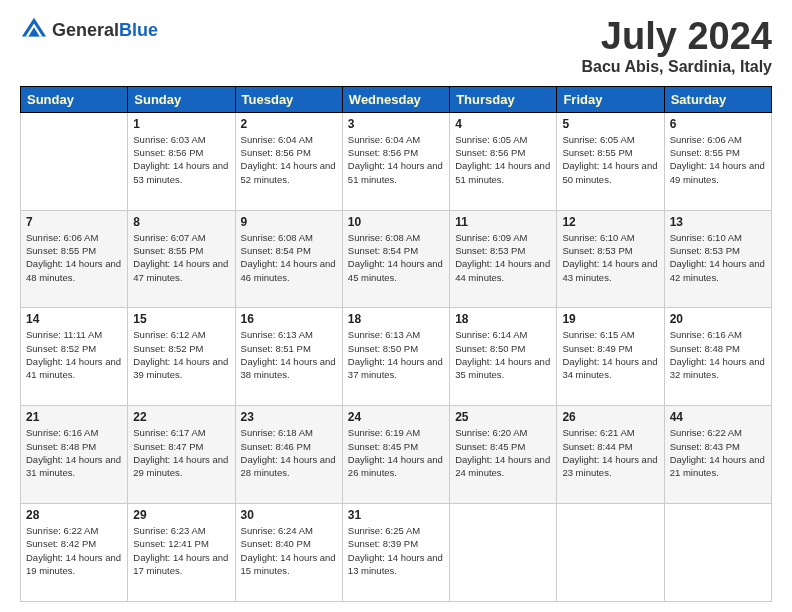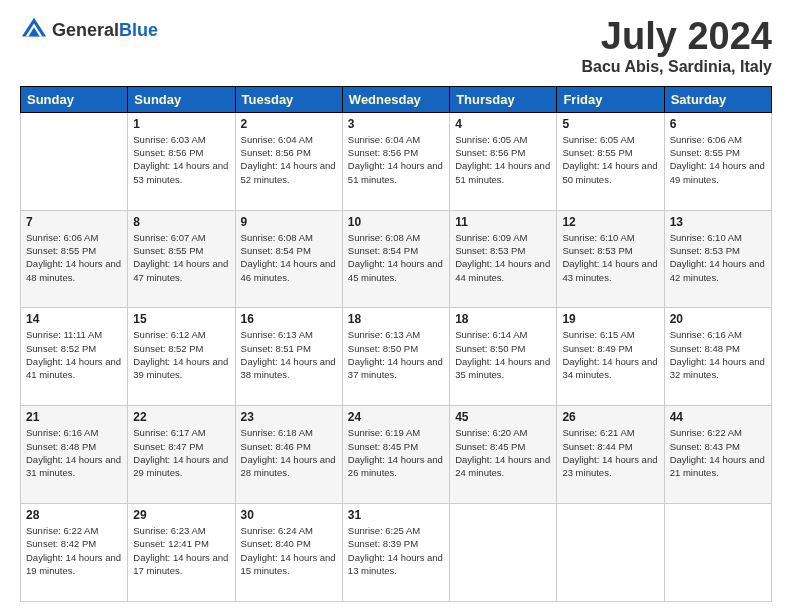--- a/index.html
+++ b/index.html
@@ -326,21 +326,21 @@
         </td>
           <td>
           <span class="day-number">24</span>
           <div class="cell-content">
             <span>Sunrise: 6:19 AM</span><br>
             <span>Sunset: 8:45 PM</span><br>
             <span>Daylight: 14 hours and 26 minutes.</span>
           </div>
         </td>
           <td>
-          <span class="day-number">45</span>
+          <span class="day-number">25</span>
           <div class="cell-content">
             <span>Sunrise: 6:20 AM</span><br>
             <span>Sunset: 8:45 PM</span><br>
             <span>Daylight: 14 hours and 24 minutes.</span>
           </div>
         </td>
           <td>
           <span class="day-number">26</span>
           <div class="cell-content">
             <span>Sunrise: 6:21 AM</span><br>

